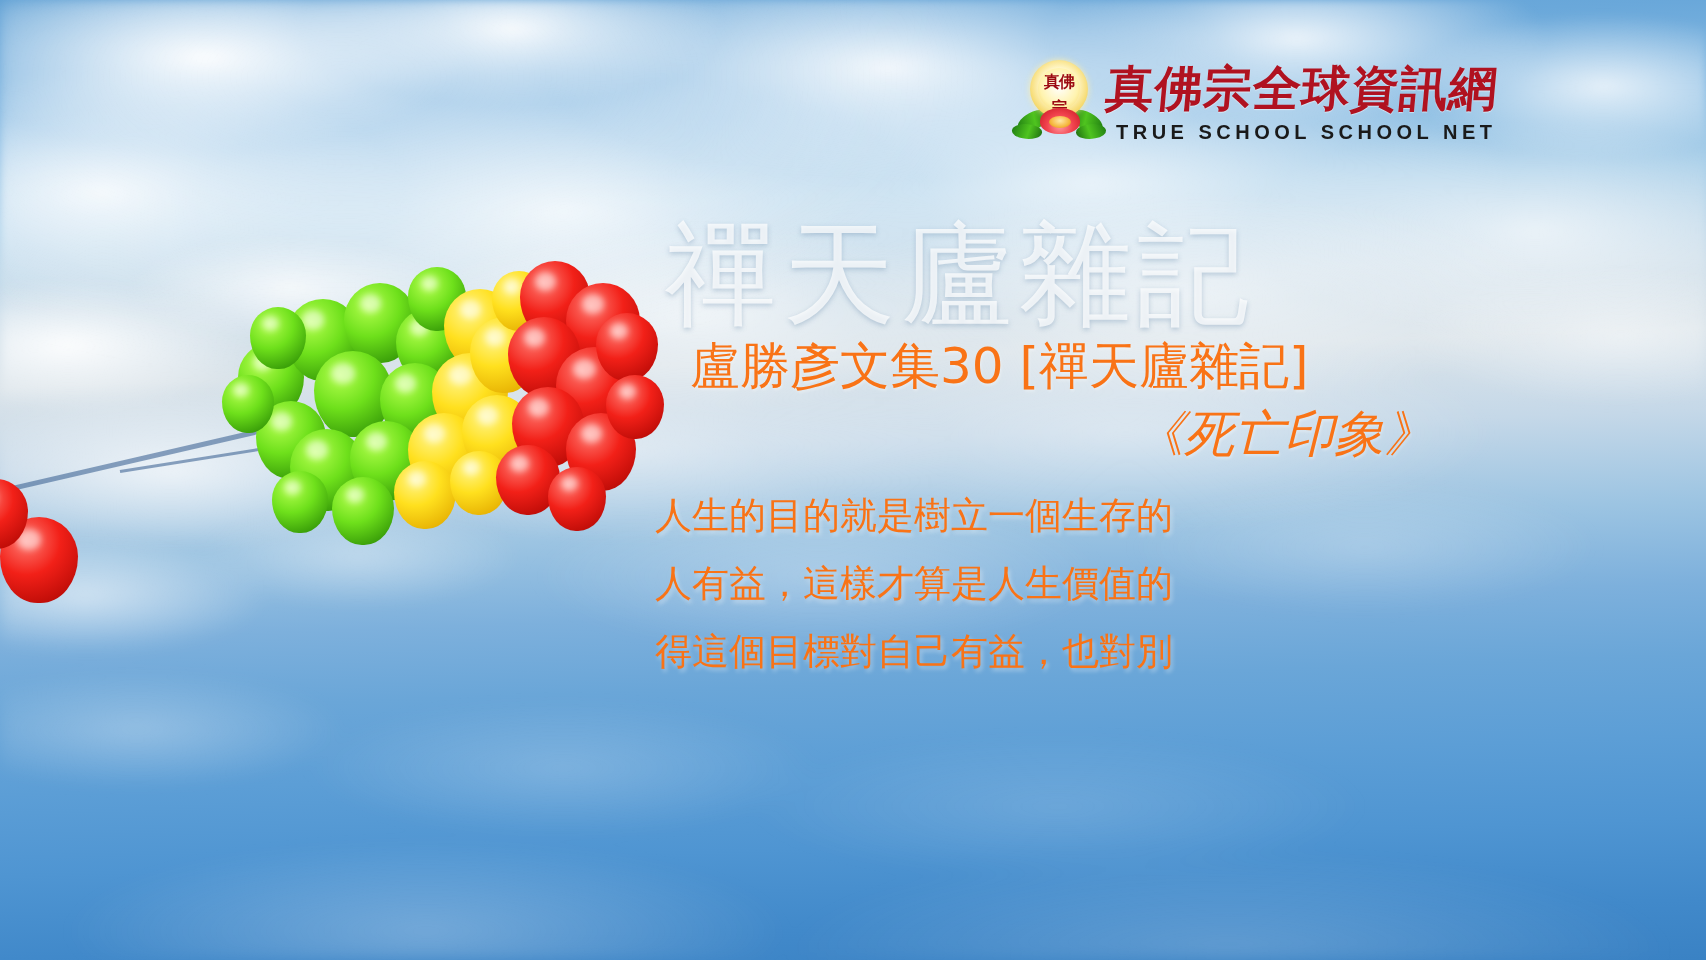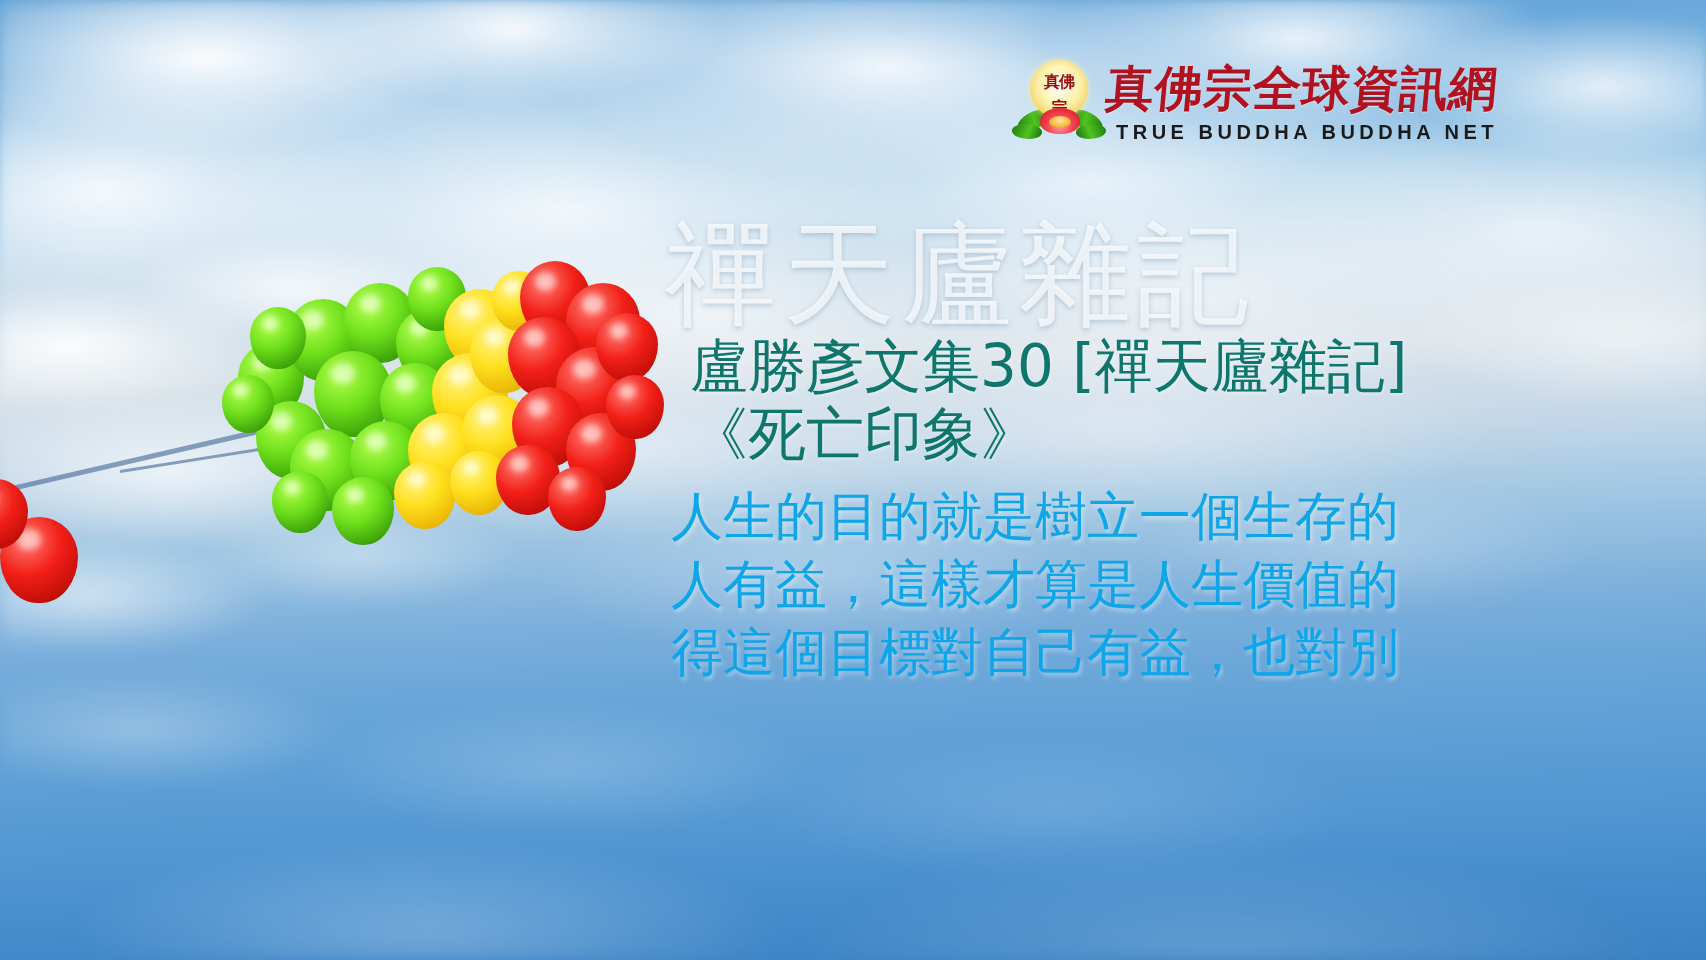--- a/index.html
+++ b/index.html
@@ -157,37 +157,36 @@
   .logo-en{
     position:absolute; left:98px; top:62px;
     font-size:20px; line-height:24px;
     color:#1a1a1a; font-weight:700;
     letter-spacing:4.5px; white-space:nowrap;
   }
 
   
   .title-wrap{ position:absolute; left:690px; top:336px; width:760px; }
   .title-line{
-    font-size:58px; line-height:60px;
-    color:#0f766e; font-weight:400;
+    font-size:50px; line-height:60px;
+    color:#f97316; font-weight:400;
     font-family:"DejaVu Sans","Liberation Sans",sans-serif;
     white-space:nowrap;
     text-shadow:1px 2px 3px rgba(255,255,255,.35);
   }
   .title-line.main{ text-align:left; letter-spacing:0px; }
-  .title-line.sub{ text-align:left; margin-top:8px; padding-right:16px; }
+  .title-line.sub{ text-align:right; margin-top:8px; padding-right:16px;font-style:italic; }
 
   .body-wrap{ position:absolute; left:655px; top:482px; width:800px; }
   .body-line{
-    font-size:52px; line-height:68px;
-    color:#0ea5e9; font-weight:400;
+    font-size:37px; line-height:68px;
+    color:#f97316; font-weight:400;
     font-family:"DejaVu Sans","Liberation Sans",sans-serif;
     white-space:nowrap;
     text-shadow:2px 3px 4px rgba(255,255,255,.40);
-    margin-left:16px;
   }
 </style>
 </head>
 <body>
 
 <div class="stage">
 
   <div class="sky"></div>
   <div class="clouds-a"></div>
   <div class="clouds-b"></div>
@@ -243,21 +242,21 @@
       <div class="leaf l2"></div>
       <div class="leaf r1"></div>
       <div class="leaf r2"></div>
       <div class="halo"></div>
       <div class="halo-inner"></div>
       <div class="gz">真佛宗</div>
       <div class="lotus"></div>
       <div class="lotus-core"></div>
     </div>
     <div class="logo-cn">真佛宗全球資訊網</div>
-    <div class="logo-en">TRUE BUDDHA BUDDHA NET</div>
+    <div class="logo-en">TRUE SCHOOL SCHOOL NET</div>
   </div>
 
   <div class="title-wrap">
     <div class="title-line main">盧勝彥文集30 [禪天廬雜記]</div>
     <div class="title-line sub">《死亡印象》</div>
   </div>
 
   <div class="body-wrap">
     <div class="body-line">人生的目的就是樹立一個生存的</div>
     <div class="body-line">人有益，這樣才算是人生價值的</div>

